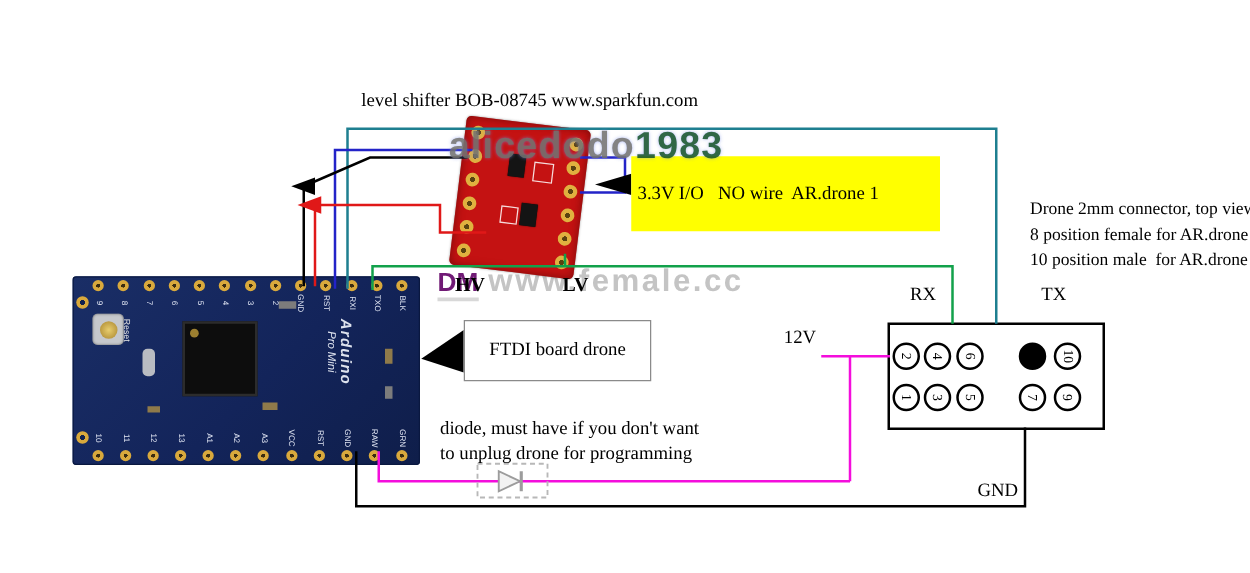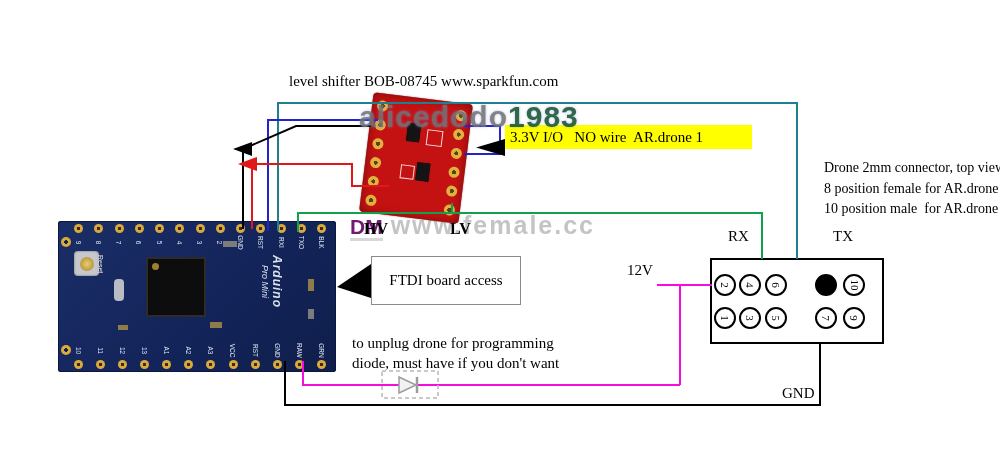--- a/index.html
+++ b/index.html
@@ -9,21 +9,21 @@
   
   .note { position:absolute; font-size:15px; color:#000; z-index:25; white-space:pre; }
   .caption { left:289px; top:73px; }
   .hv  { left:364px; top:220px; font-size:16px; font-weight:bold; }
   .lv  { left:450px; top:220px; font-size:16px; font-weight:bold; }
   .rx  { left:728px; top:228px; }
   .tx  { left:833px; top:228px; }
   .v12 { left:627px; top:262px; }
   .gnd { left:782px; top:385px; }
 
-  .ynote { position:absolute; left:505px; top:125px; width:237px; padding:2px 5px;
+  .ynote { position:absolute; left:505px; top:125px; width:237px; padding:20px 5px;
            background:#ffff00; z-index:25; font-size:15px; line-height:20px; }
   .ynote div { white-space:pre; }
 
   .dnote { position:absolute; left:824px; top:158px; z-index:25; font-size:14px;
            line-height:20.5px; width:200px; }
   .dnote div { white-space:pre; }
 
   .ftdibox { position:absolute; left:371px; top:256px; width:148px; height:47px;
              border:1px solid #8a8a8a; background:#fff; z-index:25;
              display:flex; flex-direction:column; align-items:center; justify-content:center;
@@ -116,26 +116,26 @@
     <div>3.3V I/O   NO wire  AR.drone 1</div>
   </div>
 
   <div class="dnote">
     <div>Drone 2mm connector, top view</div>
     <div>8 position female for AR.drone 1</div>
     <div>10 position male  for AR.drone 2</div>
   </div>
 
   <div class="ftdibox">
-    <div>FTDI board access</div>
+    <div>FTDI board drone</div>
   </div>
 
   <div class="dionote">
+    <div>diode, must have if you don't want</div>
     <div>to unplug drone for programming</div>
-    <div>diode, must have if you don't want</div>
   </div>
 
   <div class="wm-alice"><span class="p1">alicedodo</span><span class="p2">1983</span></div>
   <div class="wm-dm"><span class="logo">DM</span><span>www.female.cc</span></div>
 
   <div class="arduino">
     <div class="pinrow toprow">
 
         <div class="pincell">
           <div class="pad"></div>

